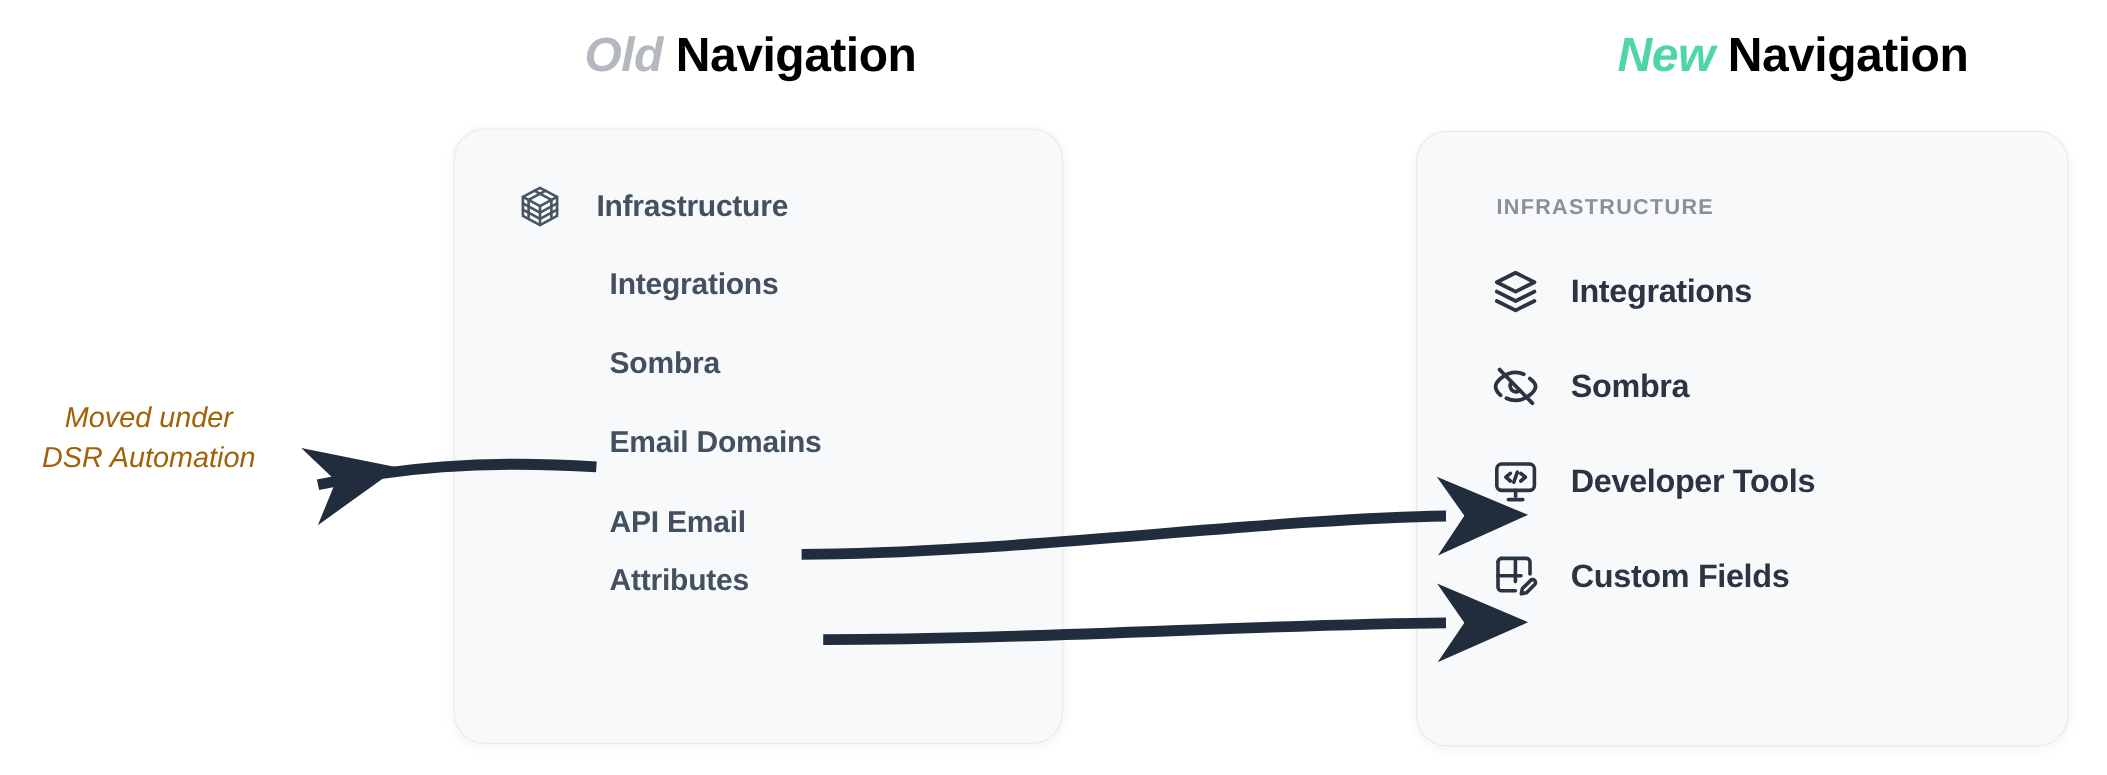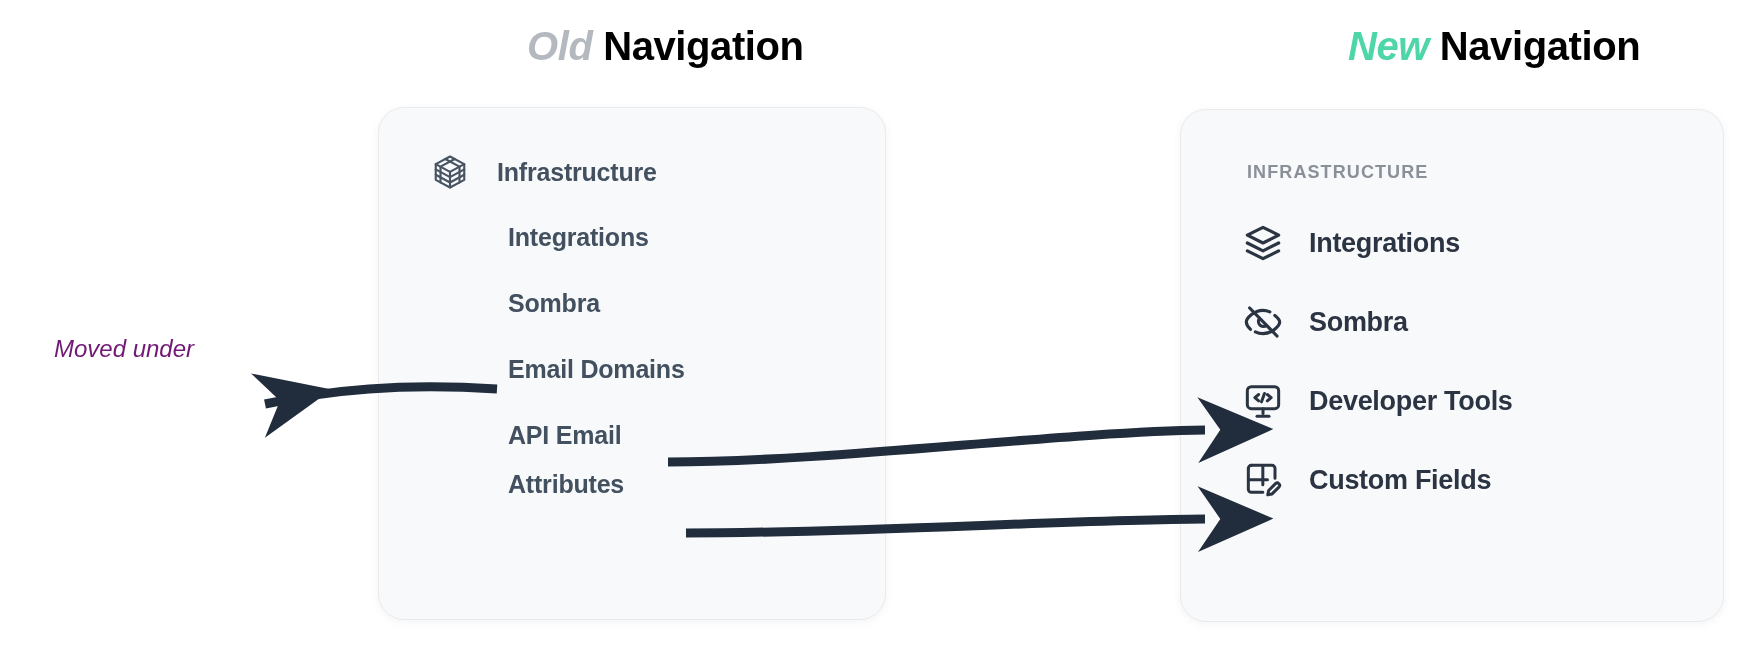--- a/index.html
+++ b/index.html
@@ -16,21 +16,21 @@
   .title{
     position:absolute;
     font-size:40px;
     font-weight:bold;
     color:#000000;
     white-space:nowrap;
     letter-spacing:-0.4px;
   }
   .title .accent{ font-style:italic; }
   .title-old{ left:487px; top:24px; }
-  .title-old .accent{ color:#b4b9bf;margin-left:40px; }
+  .title-old .accent{ color:#b4b9bf; }
   .title-new{ left:1312px; top:24px;margin-left:36px; }
   .title-new .accent{ color:#4ed6a9; }
 
   
   .card{
     position:absolute;
     background:#f8f9fa;
     border:1px solid #e8eaec;
     border-radius:26px;
     box-shadow:0 2px 10px rgba(20,30,45,0.05);
@@ -81,21 +81,21 @@
   }
 
   
   .annotation{
     position:absolute;
     left:24px; top:332px;
     width:200px;
     text-align:center;
     font-size:24px;
     font-style:italic;
-    color:#701a75;
+    color:#a16207;
     line-height:1.38;
   }
 
   
   .arrows{
     position:absolute; left:0; top:0;
     width:1756px; height:646px;
     pointer-events:none;
   }
 </style>
@@ -187,20 +187,21 @@
           <path d="M14.6 8.1 16.9 10l-2.3 1.9"></path>
           <path d="M12.9 7.5 11.1 12.5"></path>
         </svg>
       </span>
       <span class="lbl">Developer Tools</span>
     </div>
   </div>
 
   <div class="annotation">
     <div>Moved under</div>
+    <div>DSR Automation</div>
   </div>
 
   <svg class="arrows" viewBox="0 0 1756 646" width="1756" height="646">
     <defs>
       <marker id="ah-left" markerWidth="10" markerHeight="10" refX="7.6" refY="4" orient="auto" markerUnits="strokeWidth">
         <path d="M8.4 0.35 L0 4 L8.4 7.65 L5.9 4 Z" fill="#212c3c"></path>
       </marker>
       <marker id="ah-right" markerWidth="10" markerHeight="10" refX="2.4" refY="4" orient="auto" markerUnits="strokeWidth">
         <path d="M1.6 0.35 L10 4 L1.6 7.65 L4.1 4 Z" fill="#212c3c"></path>
       </marker>

